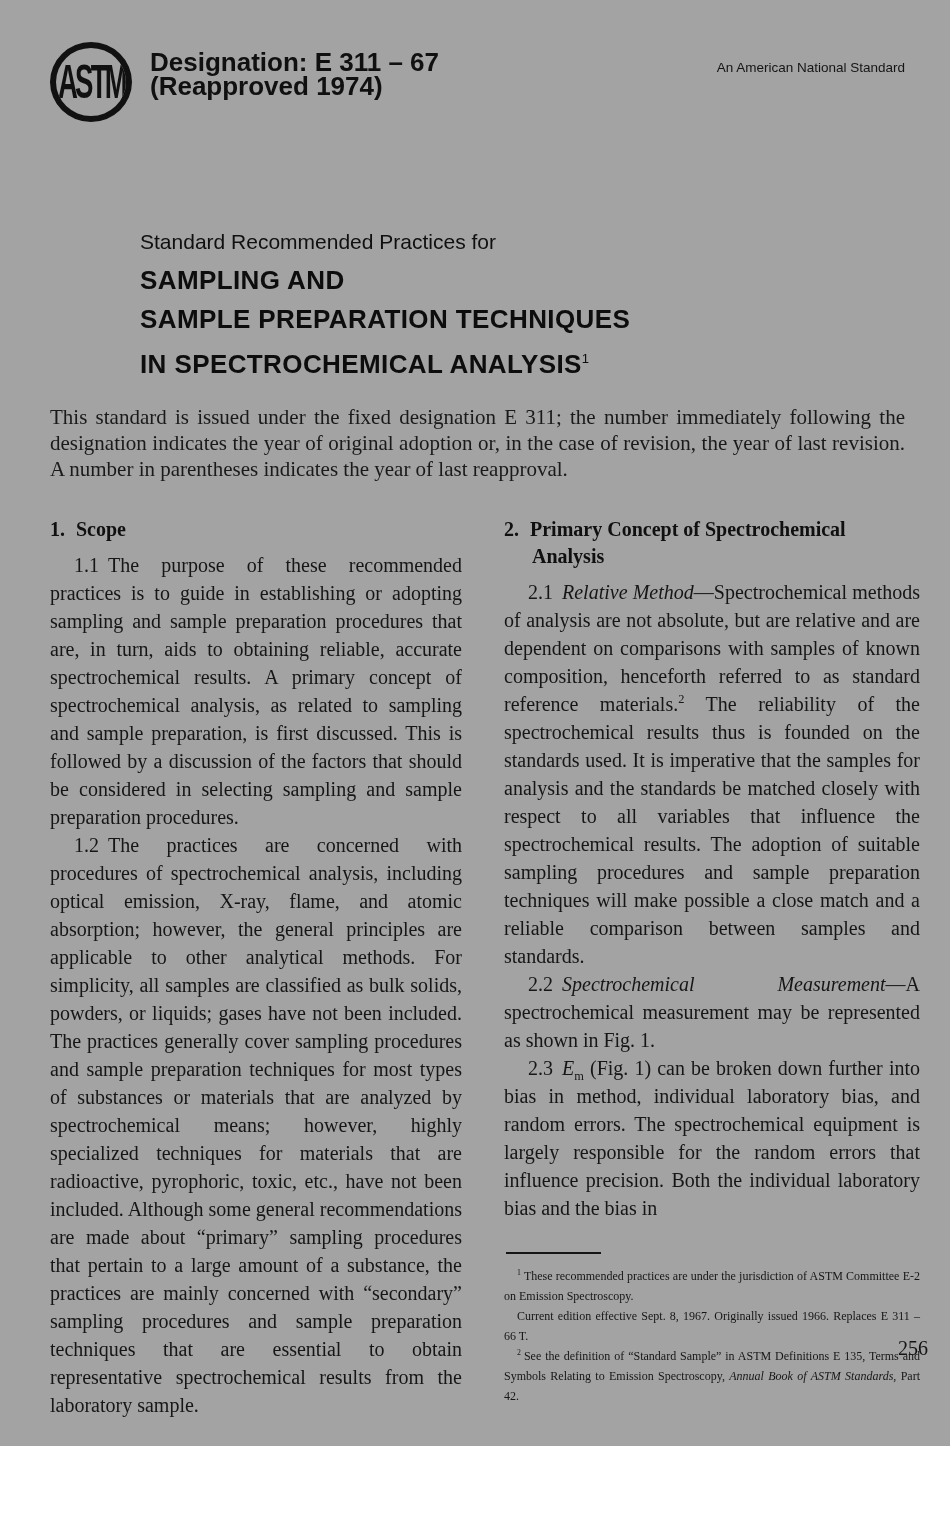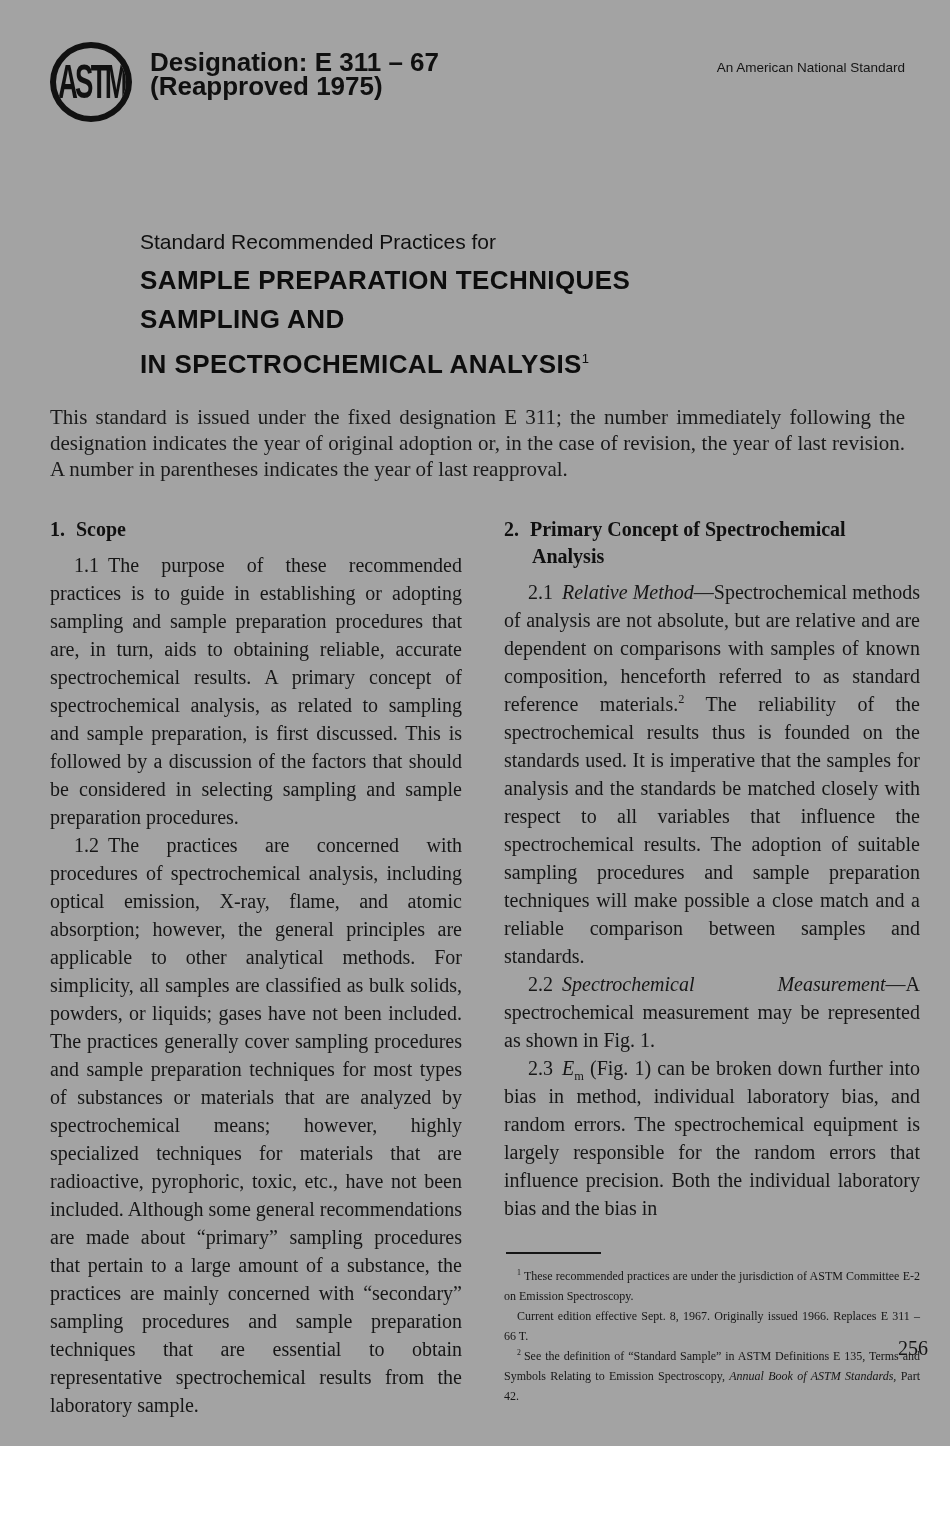--- a/index.html
+++ b/index.html
@@ -133,29 +133,29 @@
 <body>
 
 <div class="page">
 
   <div class="header">
     <div class="logo">
       <span class="logo-text">ASTM</span>
     </div>
     <div class="designation">
       <div>Designation: E 311 – 67</div>
-      <div>(Reapproved 1975)</div>
+      <div>(Reapproved 1974)</div>
     </div>
     <div class="ans-note">An American National Standard</div>
   </div>
 
   <div class="title-block">
     <p class="title-kicker">Standard Recommended Practices for</p>
+    <h1 class="title-caps">SAMPLING AND</h1>
     <h1 class="title-caps">SAMPLE PREPARATION TECHNIQUES</h1>
-    <h1 class="title-caps">SAMPLING AND</h1>
     <h1 class="title-caps"><span>IN SPECTROCHEMICAL ANALYSIS</span><sup>1</sup></h1>
   </div>
 
   <p class="issue-note">This standard is issued under the fixed designation E 311; the number immediately following the designation indicates the year of original adoption or, in the case of revision, the year of last revision. A number in parentheses indicates the year of last reapproval.</p>
 
   <div class="columns">
 
     <div class="col col-left">
       <h2 class="sec-head"><span class="h-num">1.</span><span>Scope</span></h2>
       <p class="body-par"><span class="pnum">1.1</span><span>The purpose of these recommended practices is to guide in establishing or adopting sampling and sample preparation procedures that are, in turn, aids to obtaining reliable, accurate spectrochemical results. A primary concept of spectrochemical analysis, as related to sampling and sample preparation, is first discussed. This is followed by a discussion of the factors that should be considered in selecting sampling and sample preparation procedures.</span></p>

